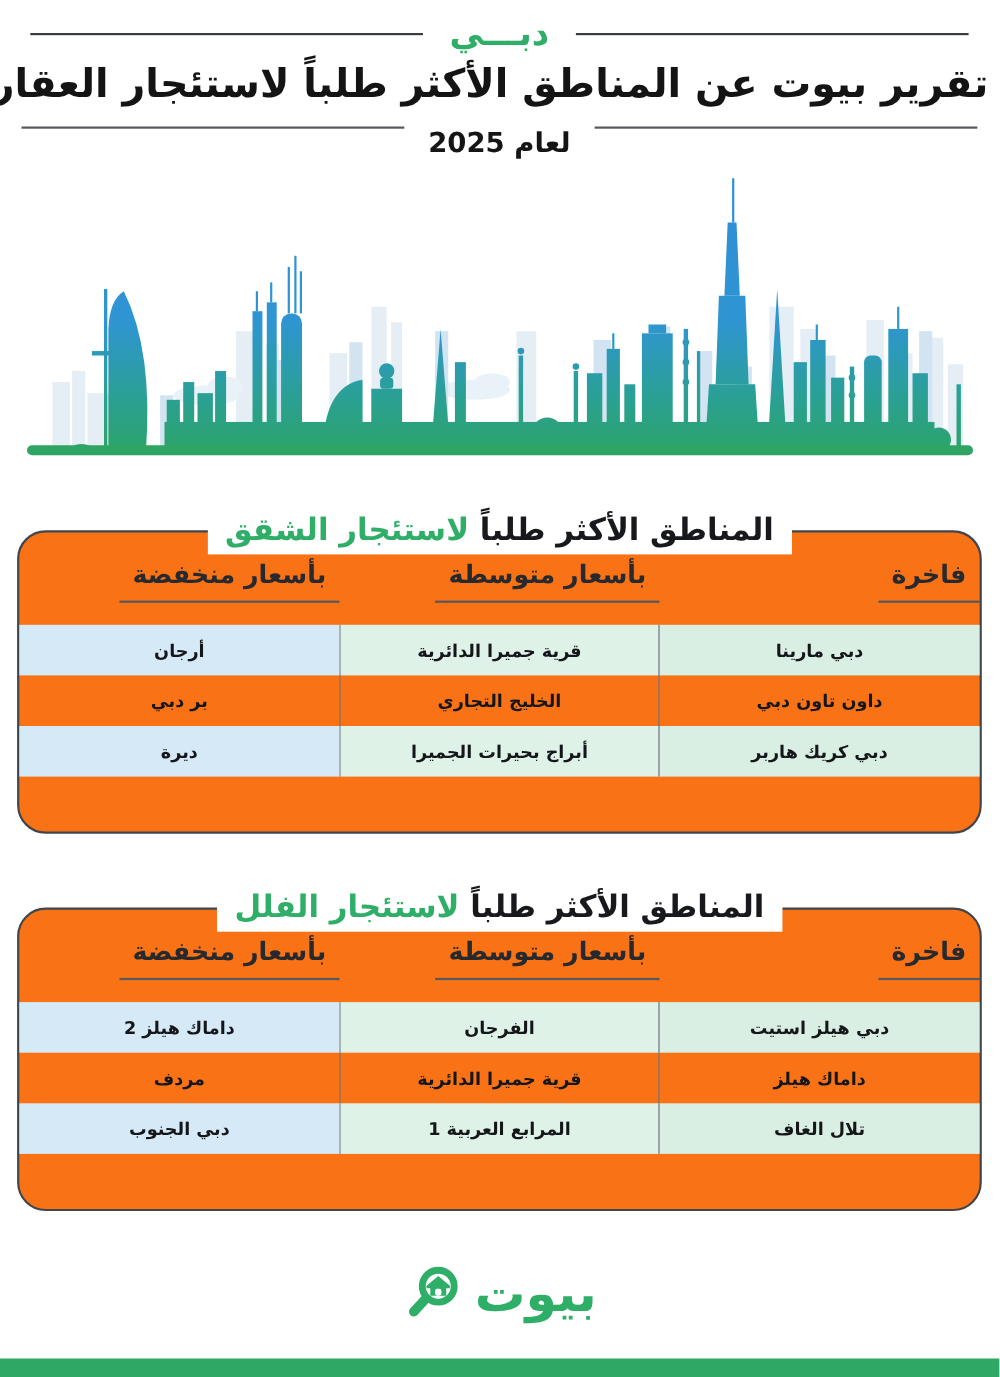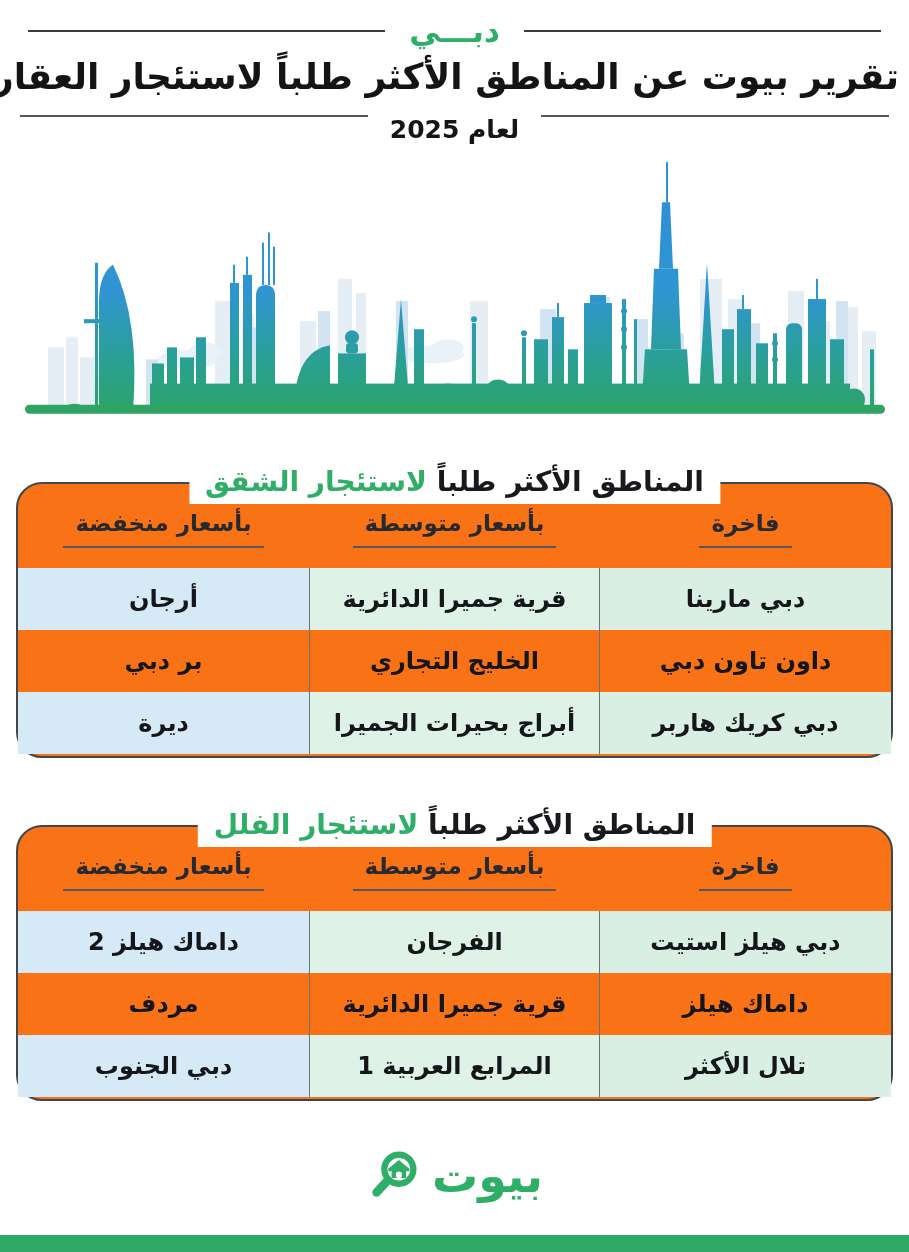--- a/index.html
+++ b/index.html
@@ -65,38 +65,38 @@
     background:#ffffff;
     padding:0 16px;
     white-space:nowrap;
     font-size:28px; font-weight:700;
     color:#17191c;
     line-height:44px;
   }
   .card-title .hl { color:#2fae68; }
 
   .col-headers { display:flex; margin-top:26px; }
-  .col-headers .col { flex:1; text-align:center; }
+  .col-headers .col { flex:1; text-align:right; }
   .col-label {
     display:inline-block;
     padding:0 12px 10px;
     font-size:23px; font-weight:600;
     color:#26292d;
     border-bottom:2px solid #55585c;
   }
 
   .rows {
     display:grid;
     grid-template-columns:repeat(3, 1fr);
     margin-top:20px;
   }
   .cell {
-    height:62px;
+    height:46px;
     display:flex; align-items:center; justify-content:center;
-    font-size:24px; font-weight:700;
+    font-size:16px; font-weight:700;
     color:#14161a;
     white-space:nowrap;
   }
   .cell.c-mid { border-left:1.5px solid #6a737b; border-right:1.5px solid #6a737b; }
   .cell.shaded.c-lux { background:#d9efe3; }
   .cell.shaded.c-mid { background:#def2e8; }
   .cell.shaded.c-low { background:#d6e9f6; }
 
   
   .logo-row {
@@ -305,21 +305,21 @@
       <span class="col-label">بأسعار منخفضة</span>
     </div>
   </div>
   <div class="rows">
     <div class="cell c-lux shaded">دبي هيلز استيت</div>
     <div class="cell c-mid shaded">الفرجان</div>
     <div class="cell c-low shaded">داماك هيلز 2</div>
     <div class="cell c-lux">داماك هيلز</div>
     <div class="cell c-mid">قرية جميرا الدائرية</div>
     <div class="cell c-low">مردف</div>
-    <div class="cell c-lux shaded">تلال الأكثر</div>
+    <div class="cell c-lux shaded">تلال الغاف</div>
     <div class="cell c-mid shaded">المرابع العربية 1</div>
     <div class="cell c-low shaded">دبي الجنوب</div>
   </div>
 </div>
 
 <div class="logo-row">
   <div class="logo-text">بيوت</div>
   <svg width="58" height="58" viewBox="0 0 60 60" aria-hidden="true">
     <circle cx="34" cy="23" r="15" fill="none" stroke="#2fae68" stroke-width="6.5"></circle>
     <line x1="22" y1="35" x2="11" y2="47" stroke="#2fae68" stroke-width="9" stroke-linecap="round"></line>

